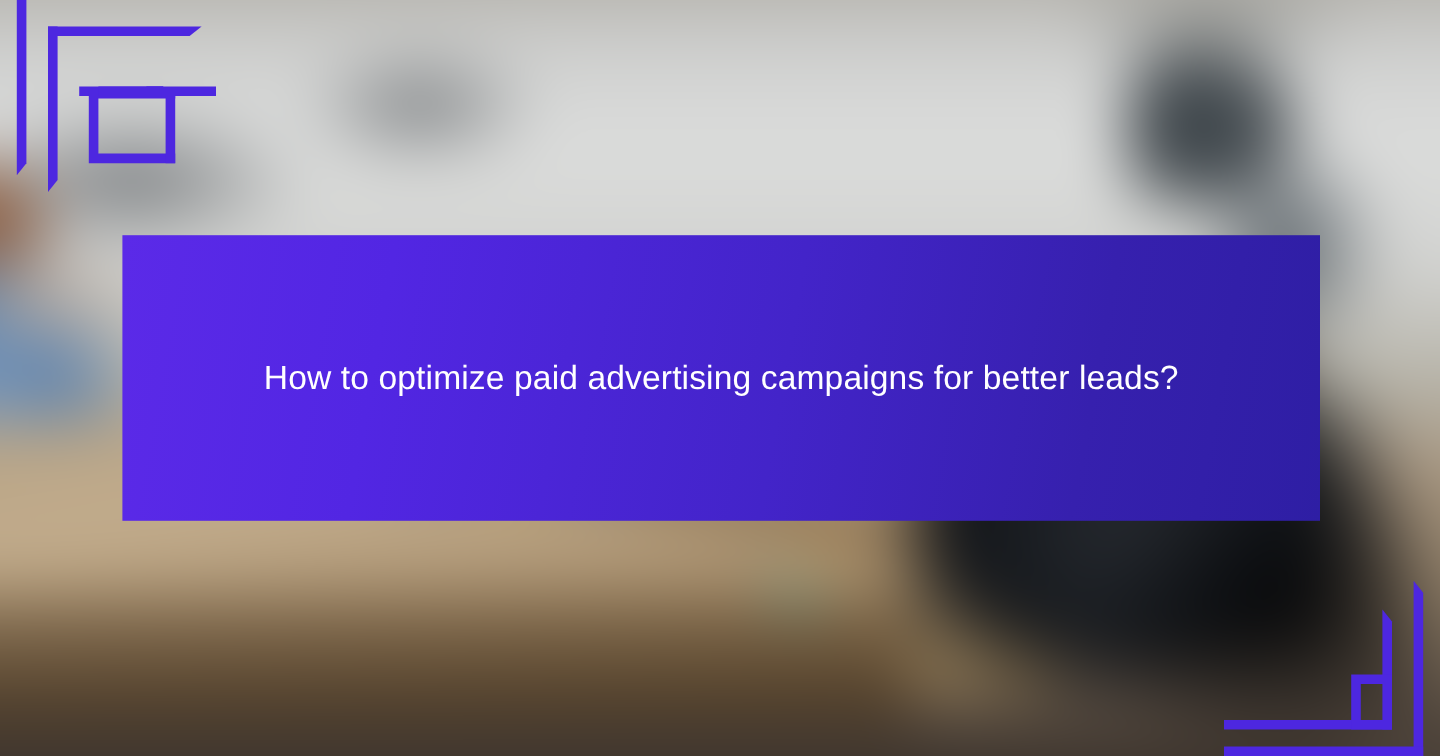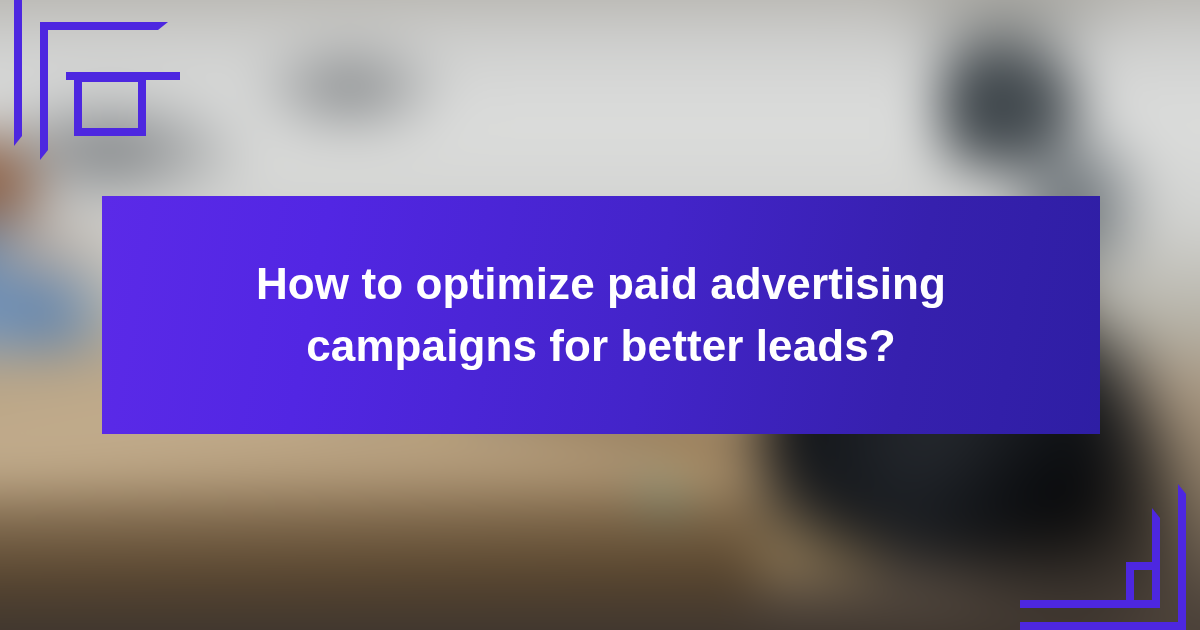--- a/index.html
+++ b/index.html
@@ -202,22 +202,22 @@
     background: linear-gradient(100deg, #5b2ae8 0%, #5226e3 22%, #4324c9 55%, #3620ae 80%, #2e1ea4 100%);
     display: flex;
     align-items: center;
     justify-content: center;
     box-sizing: border-box;
     padding: 0 54px;
   }
   .title-text {
     color: #ffffff;
     font-family: "Liberation Sans", sans-serif;
-    font-size: 44px;
-    font-weight: 700;
+    font-size: 28px;
+    font-weight: 400;
     line-height: 1.42;
     text-align: center;
     letter-spacing: .1px;
     margin: 0;
   }
 </style>
 </head>
 <body>
 
 <div class="canvas">

